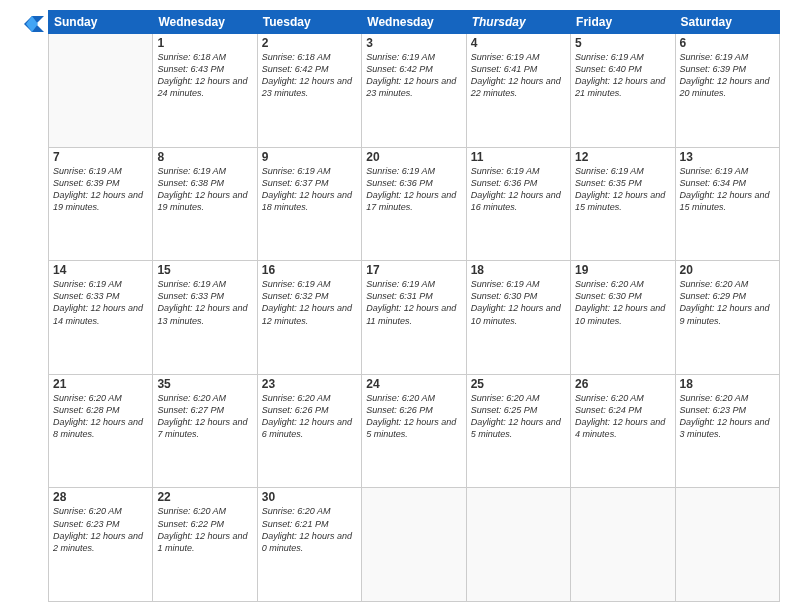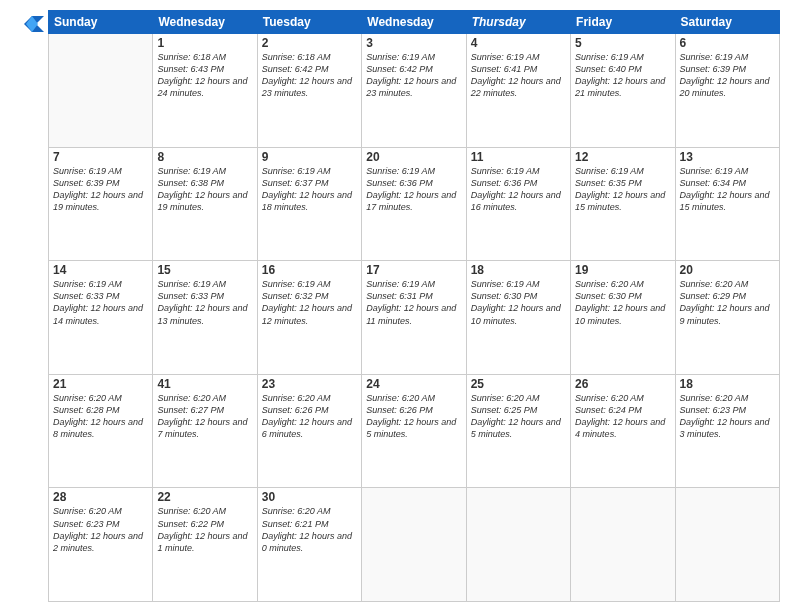--- a/index.html
+++ b/index.html
@@ -212,21 +212,21 @@
             <span class="day-num">20</span>
             <div class="day-info">Sunrise: 6:20 AM<br>Sunset: 6:29 PM<br>Daylight: 12 hours and 9 minutes.</div>
           </td>
         </tr>
         <tr>
           <td>
             <span class="day-num">21</span>
             <div class="day-info">Sunrise: 6:20 AM<br>Sunset: 6:28 PM<br>Daylight: 12 hours and 8 minutes.</div>
           </td>
           <td>
-            <span class="day-num">41</span>
+            <span class="day-num">35</span>
             <div class="day-info">Sunrise: 6:20 AM<br>Sunset: 6:27 PM<br>Daylight: 12 hours and 7 minutes.</div>
           </td>
           <td>
             <span class="day-num">23</span>
             <div class="day-info">Sunrise: 6:20 AM<br>Sunset: 6:26 PM<br>Daylight: 12 hours and 6 minutes.</div>
           </td>
           <td>
             <span class="day-num">24</span>
             <div class="day-info">Sunrise: 6:20 AM<br>Sunset: 6:26 PM<br>Daylight: 12 hours and 5 minutes.</div>
           </td>

